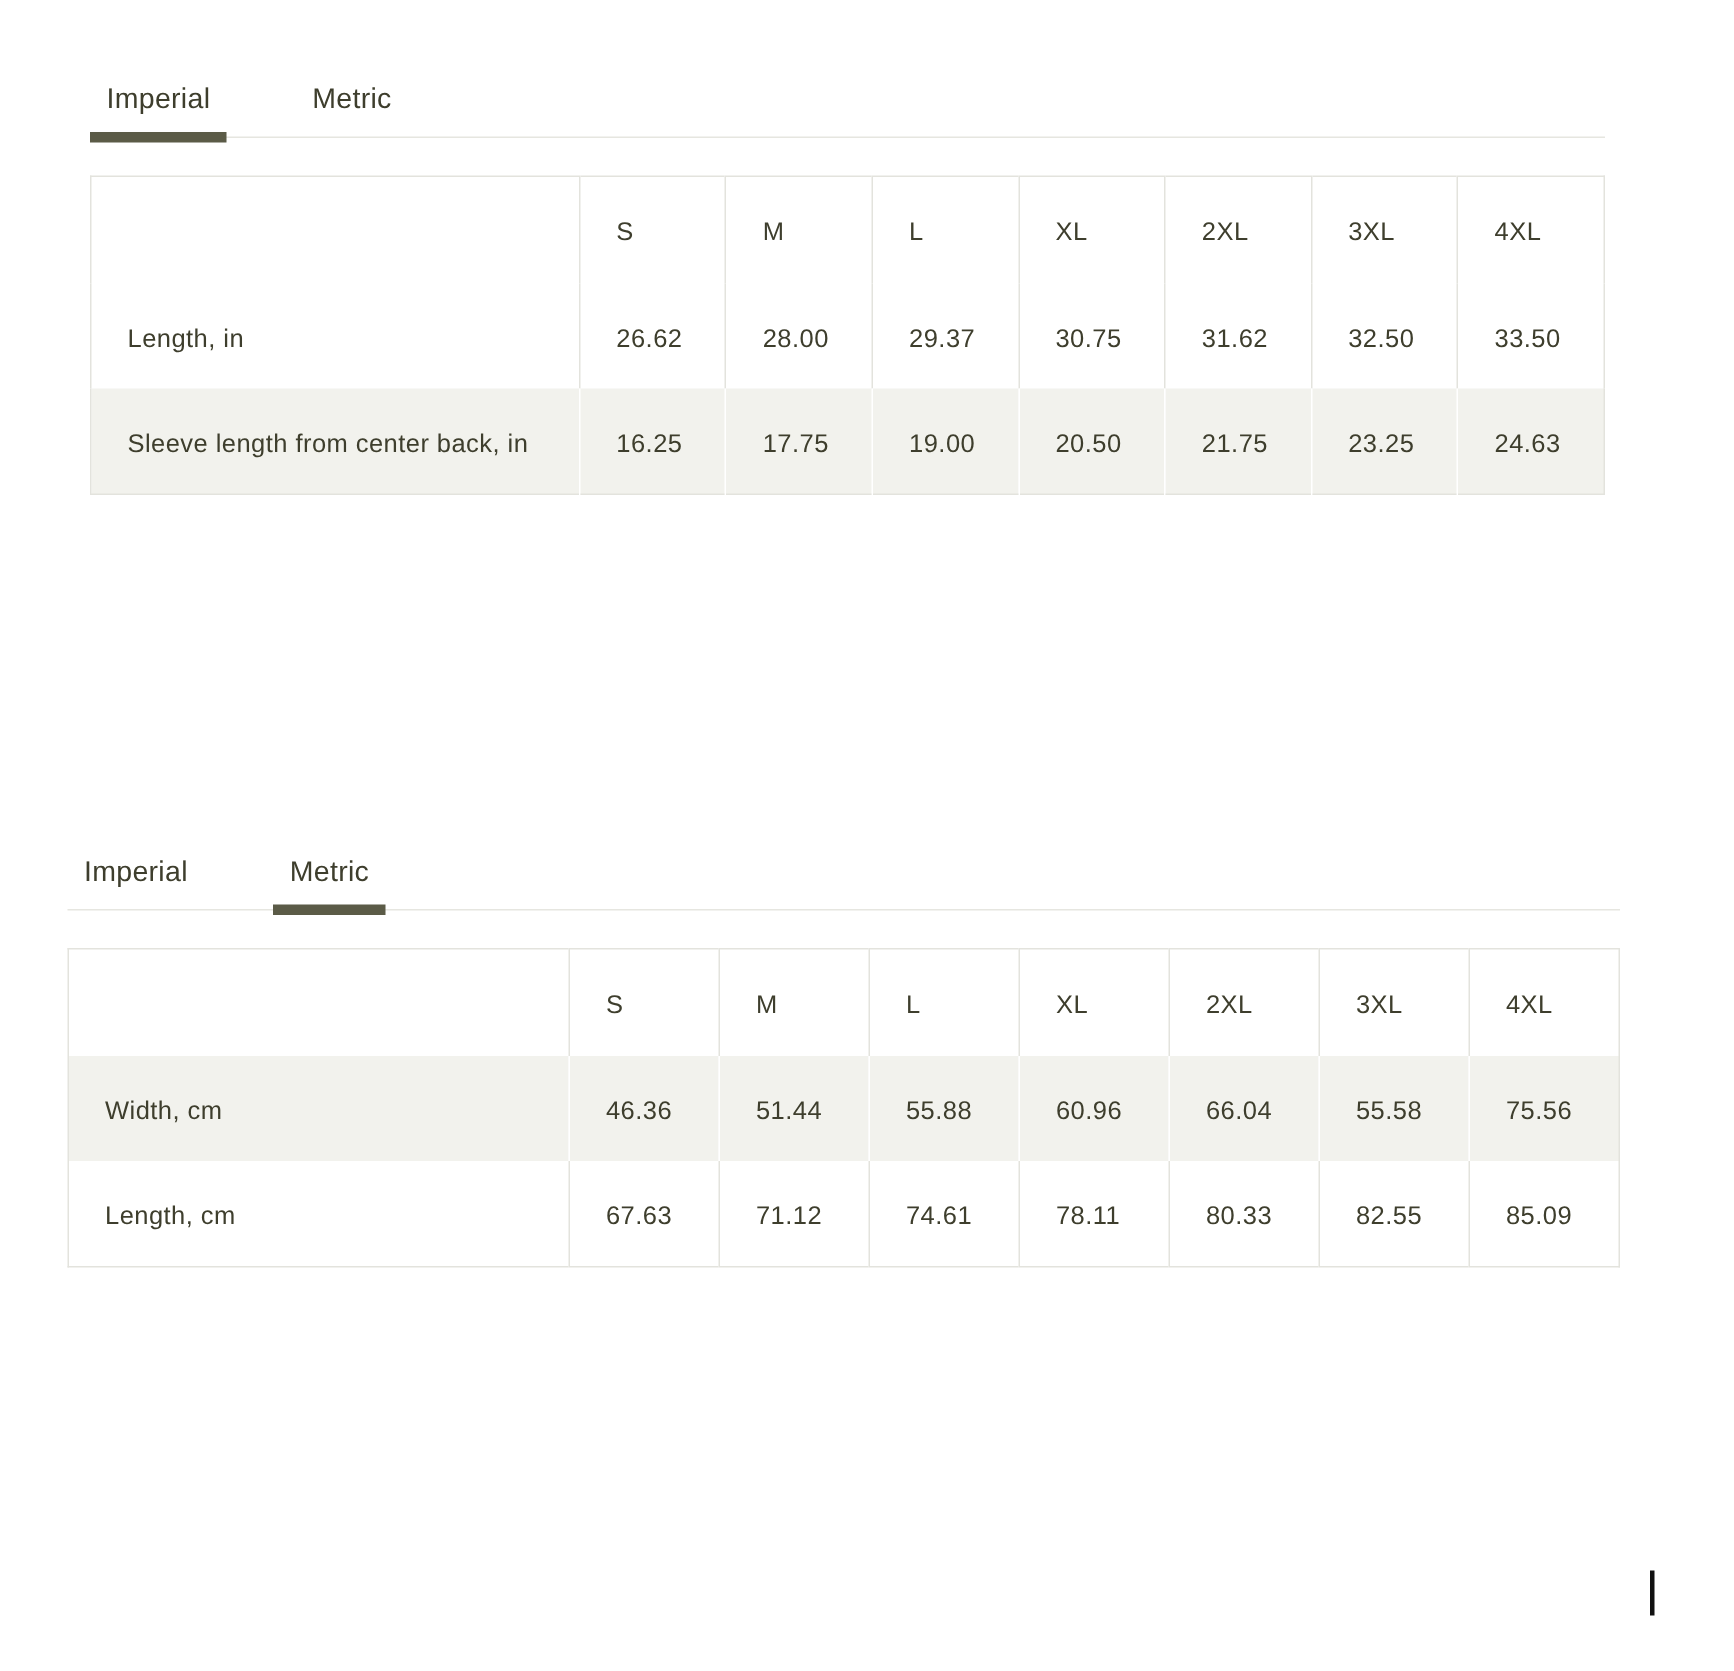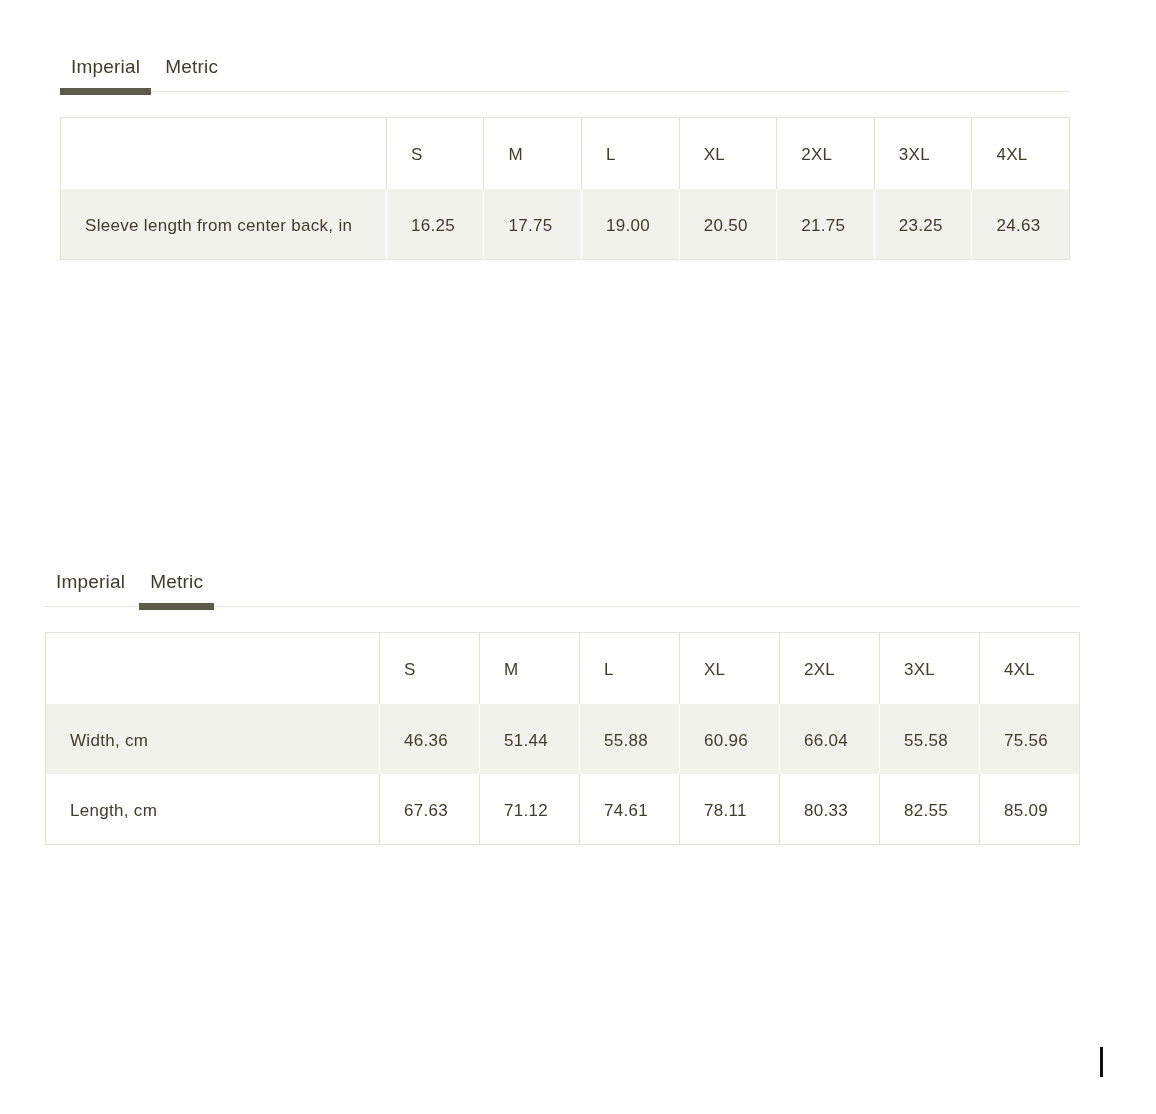--- a/index.html
+++ b/index.html
@@ -17,21 +17,21 @@
     background: #ffffff;
     overflow: hidden;
     position: relative;
     font-family: "Liberation Sans", sans-serif;
     color: var(--text);
   }
   .size-section { position: absolute; }
   .section-imperial { top: 55px; left: 60px; width: 1010px; }
   .section-metric  { top: 570px; left: 45px; width: 1035px; }
 
-  .tabs { display: flex; border-bottom: 1px solid var(--hairline); }
+  .tabs { display: flex; border-bottom: 1px solid var(--hairline); gap: 43px; }
   .tab {
     font-family: inherit;
     font-size: 19px; line-height: 23px;
     color: var(--text);
     background: none; border: none;
     padding: 0 11px 13px; margin-right: 3px;
     position: relative; cursor: pointer;
     letter-spacing: 0.2px;
   }
   .tab.active::after {
@@ -97,20 +97,30 @@
             <th>S</th>
             <th>M</th>
             <th>L</th>
             <th>XL</th>
             <th>2XL</th>
             <th>3XL</th>
             <th>4XL</th>
           </tr>
         </thead>
       <tbody>
+          <tr class="">
+            <td>Length, in</td>
+            <td>26.62</td>
+            <td>28.00</td>
+            <td>29.37</td>
+            <td>30.75</td>
+            <td>31.62</td>
+            <td>32.50</td>
+            <td>33.50</td>
+          </tr>
           <tr class="shaded">
             <td>Sleeve length from center back, in</td>
             <td>16.25</td>
             <td>17.75</td>
             <td>19.00</td>
             <td>20.50</td>
             <td>21.75</td>
             <td>23.25</td>
             <td>24.63</td>
           </tr>

